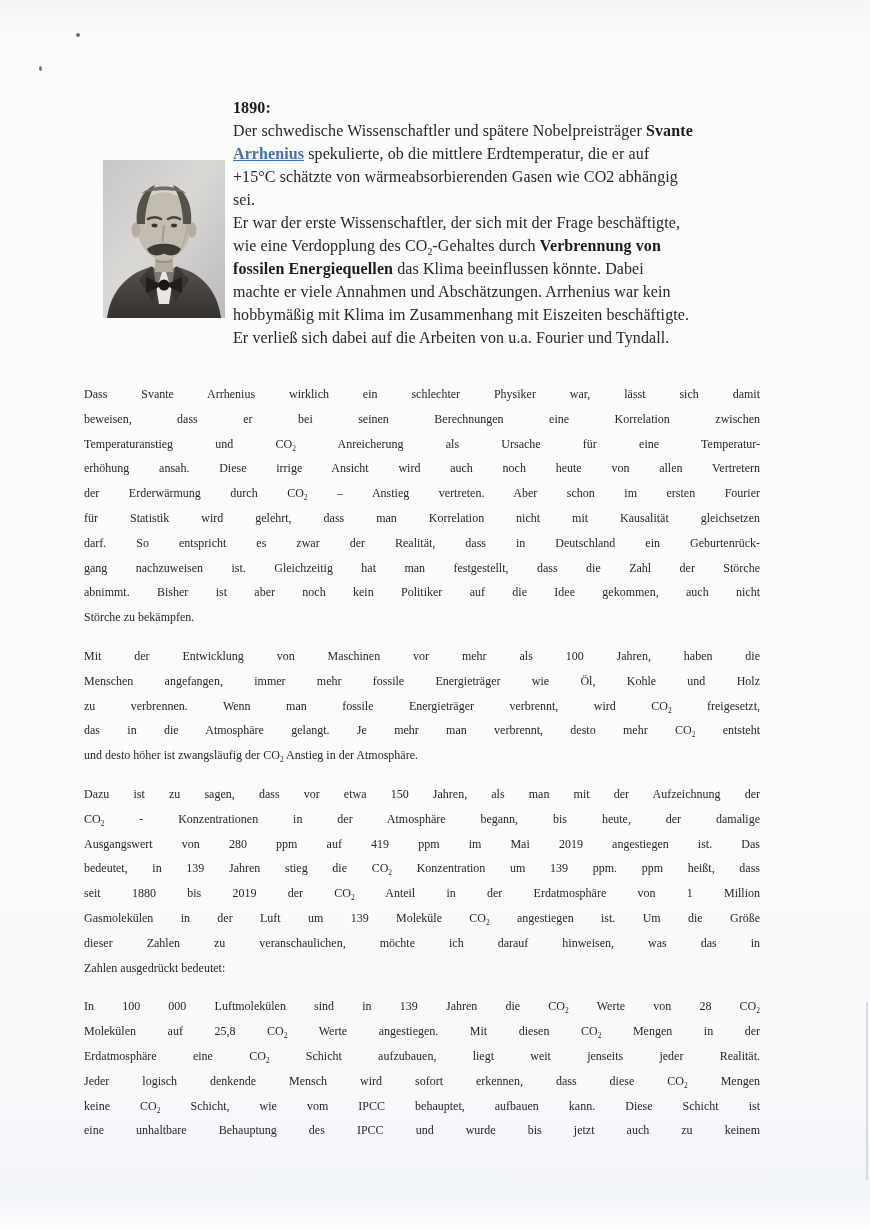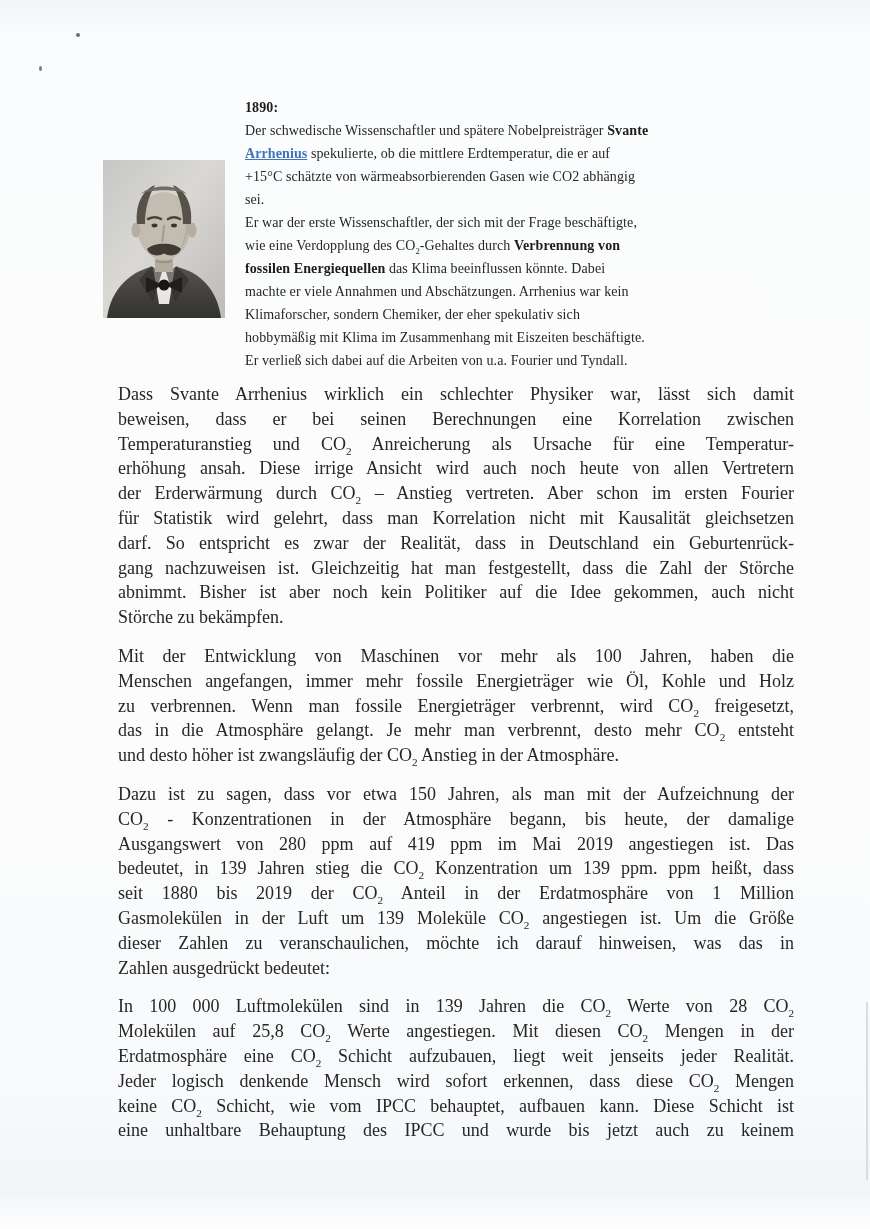--- a/index.html
+++ b/index.html
@@ -35,37 +35,37 @@
     display:flex;
     align-items:flex-start;
   }
   .photo-col{
     flex:0 0 122px;
     margin-left:3px;
     margin-top:64px;
   }
   .photo-col svg{display:block;}
   .intro-text{
-    margin-left:20px;
+    margin-left:8px;
     width:525px;
-    font-size:14px;
+    font-size:16px;
     line-height:23px;
     letter-spacing:.1px;
     font-family:Liberation Serif, serif;
   }
   .intro-heading{font-weight:bold;color:#1c1c1c;}
   .iline{white-space:nowrap;}
 
   
   .body-text{
     position:absolute;
-    left:118px;
+    left:84px;
     top:382px;
     width:676px;
-    font-size:18px;
+    font-size:12px;
     line-height:24.8px;
   }
   .para{margin:0 0 14px 0;}
   .bline{
     text-align:justify;
     text-align-last:justify;
   }
   .bline.last{text-align-last:left;}
 
   .b{font-weight:bold;color:#1c1c1c;}
@@ -130,21 +130,20 @@
       <div class="intro-heading">1890:</div>
       <div id="intro-lines">
           <div class="iline"><span>Der schwedische Wissenschaftler und spätere Nobelpreisträger </span><span class="b">Svante</span></div>
           <div class="iline"><span class="b link">Arrhenius</span><span> spekulierte, ob die mittlere Erdtemperatur, die er auf</span></div>
           <div class="iline"><span>+15°C schätzte von wärmeabsorbierenden Gasen wie CO2 abhängig</span></div>
           <div class="iline"><span>sei.</span></div>
           <div class="iline"><span>Er war der erste Wissenschaftler, der sich mit der Frage beschäftigte,</span></div>
           <div class="iline"><span>wie eine Verdopplung des CO</span><sub>2</sub><span>-Gehaltes durch </span><span class="b">Verbrennung von</span></div>
           <div class="iline"><span class="b">fossilen Energiequellen</span><span> das Klima beeinflussen könnte. Dabei</span></div>
           <div class="iline"><span>machte er viele Annahmen und Abschätzungen. Arrhenius war kein</span></div>
-          <div class="iline"><span>Klimaforscher, sondern Chemiker, der eher spekulativ sich</span></div>
           <div class="iline"><span>hobbymäßig mit Klima im Zusammenhang mit Eiszeiten beschäftigte.</span></div>
           <div class="iline"><span>Er verließ sich dabei auf die Arbeiten von u.a. Fourier und Tyndall.</span></div>
         </div>
     </div>
   </div>
 
   <div class="body-text" id="body-paragraphs">
       <div class="para">
         <div class="bline"><span>Dass Svante Arrhenius wirklich ein schlechter Physiker war, lässt sich damit</span></div>
         <div class="bline"><span>beweisen, dass er bei seinen Berechnungen eine Korrelation zwischen</span></div>

